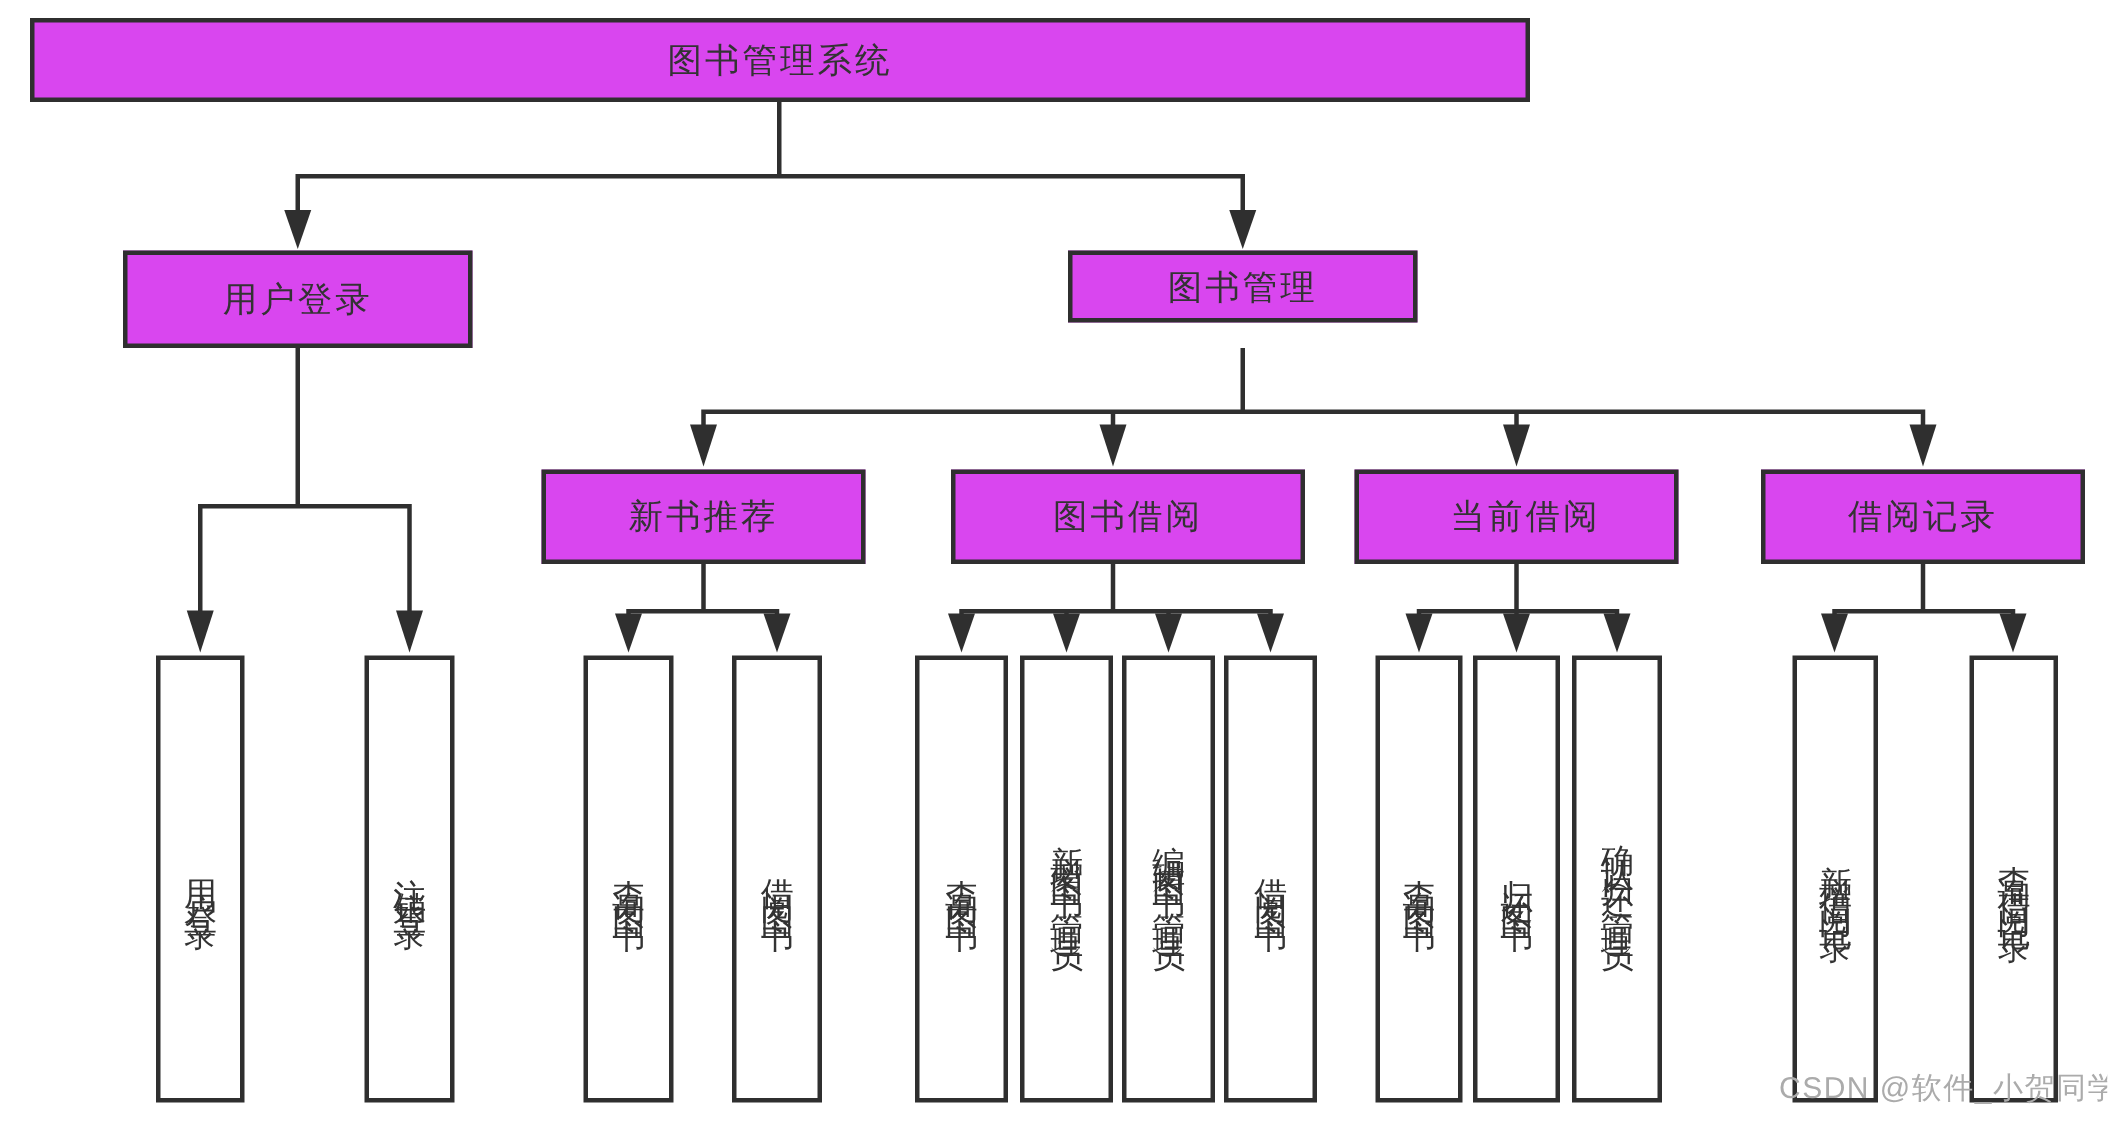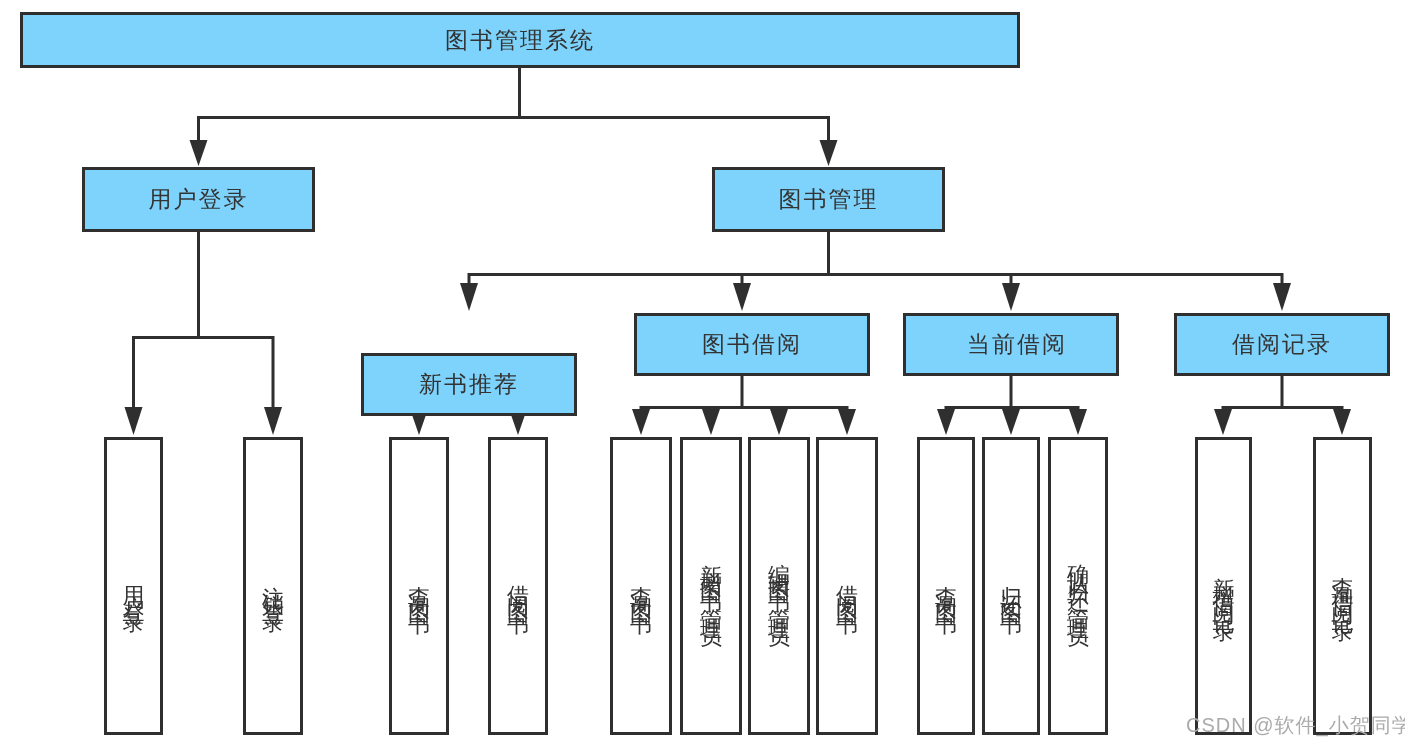--- a/index.html
+++ b/index.html
@@ -10,21 +10,21 @@
     background: #ffffff;
     font-family: "Liberation Sans", "DejaVu Sans", sans-serif;
     color: #333333;
     overflow: hidden;
   }
   .edges { position: absolute; left: 0; top: 0; }
   .node {
     position: absolute;
     box-sizing: border-box;
     border: 3px solid #2f2f2f;
-    background: #7dd3fc;
+    background: #d946ef;
     display: flex;
     align-items: center;
     justify-content: center;
     font-size: 23px;
     letter-spacing: 2px;
     color: #333333;
     z-index: 2;
   }
   .leaf {
     position: absolute;
@@ -99,25 +99,25 @@
     <polygon fill="#2f2f2f" stroke="none" points="1333,409 1351,409 1342,435"></polygon>
   </svg>
 
   <div class="node" style="left:20px; top:12px; width:1000px; height:56px;">
     <span>图书管理系统</span>
   </div>
 
   <div class="node" style="left:82px; top:167px; width:233px; height:65px;">
     <span>用户登录</span>
   </div>
-  <div class="node" style="left:712px; top:167px; width:233px; height:65px;">
+  <div class="node" style="left:712px; top:167px; width:233px; height:48px;">
     <span>图书管理</span>
   </div>
 
-  <div class="node" style="left:361px; top:313px; width:216px; height:63px;margin-top:40px;">
+  <div class="node" style="left:361px; top:313px; width:216px; height:63px;">
     <span>新书推荐</span>
   </div>
   <div class="node" style="left:634px; top:313px; width:236px; height:63px;">
     <span>图书借阅</span>
   </div>
   <div class="node" style="left:903px; top:313px; width:216px; height:63px;padding-left:12px;">
     <span>当前借阅</span>
   </div>
   <div class="node" style="left:1174px; top:313px; width:216px; height:63px;">
     <span>借阅记录</span>

